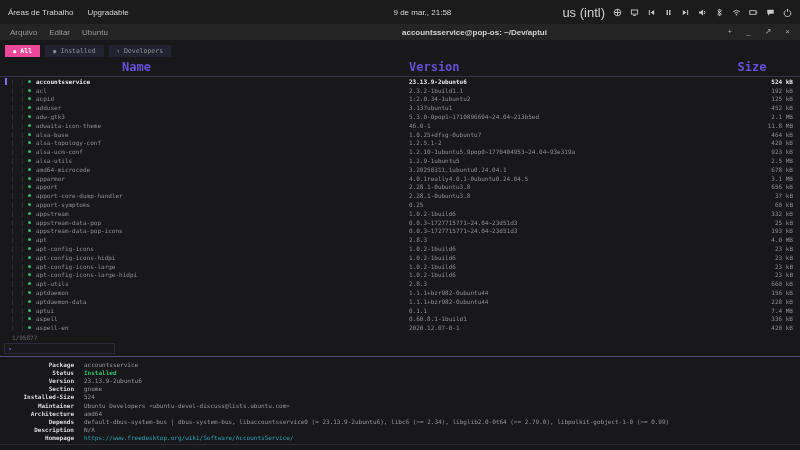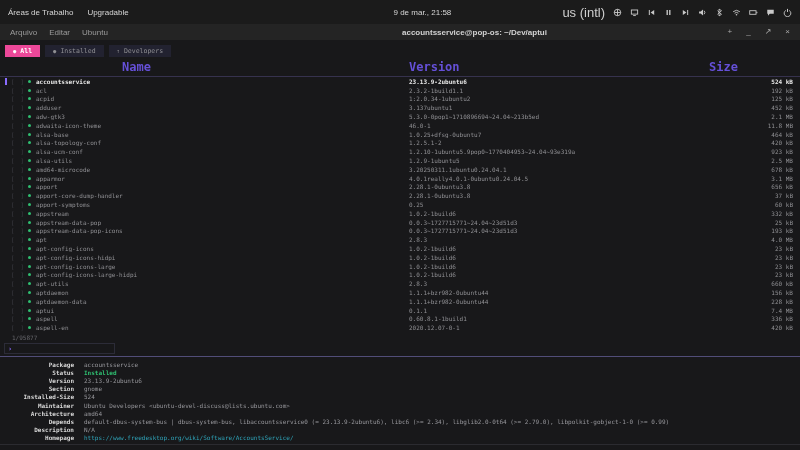--- a/index.html
+++ b/index.html
@@ -34,21 +34,21 @@
   .tabbar{display:flex;gap:5px;padding:5px 0 3px 5px;}
   .tab{display:flex;gap:4px;align-items:center;padding:2px 8px;font-size:6.5px;
        background:#222230;color:#8f8f93;border:none;font-family:inherit;}
   .tab .ind{font-size:5.5px;}
   .tab.active{background:#ec4899;color:#ffffff;font-weight:bold;}
 
   .grid{display:grid;grid-template-columns:7px 15px 10px 373px 300px 1fr;align-items:center;}
   .thead{color:#6550d8;font-weight:bold;font-size:12px;border-bottom:1px solid #36324e;
          padding:0 0 2px 4px;}
   .thead .h-name{padding-left:86px;}
-  .thead .h-size{text-align:left;padding-right:5px;}
+  .thead .h-size{text-align:center;padding-right:5px;}
 
   .list{padding-left:4px;}
   .row{height:8.8px;}
   .cur{width:2px;height:7px;margin-left:1px;}
   .row.sel .cur{background:#8a6cff;}
   .chk{color:#3f3f46;letter-spacing:1px;}
   .dot{width:3px;height:3px;border-radius:50%;background:#2fbf71;margin-left:2px;}
   .cell{white-space:nowrap;overflow:hidden;}
   .size{text-align:right;padding-right:7px;}
   .row.sel .cell{color:#e8e8e8;font-weight:bold;}

